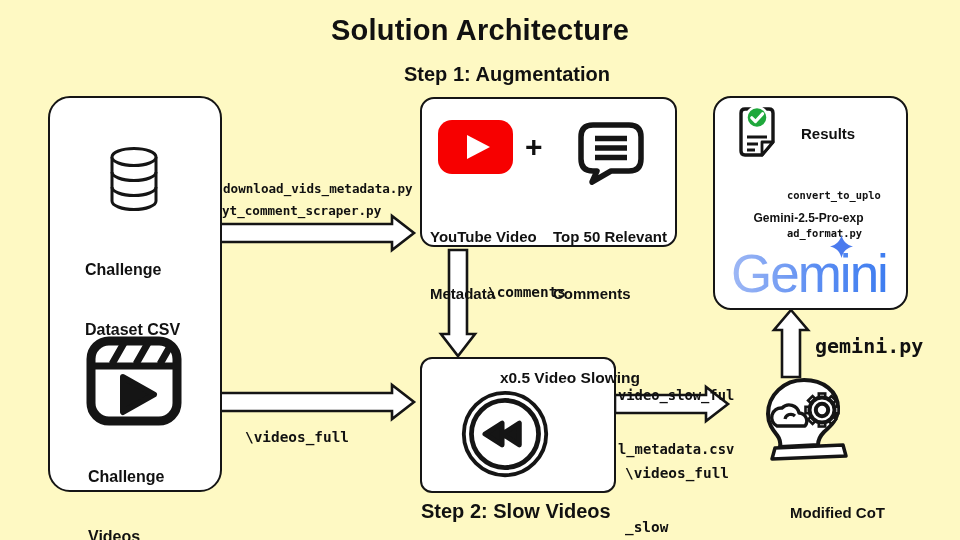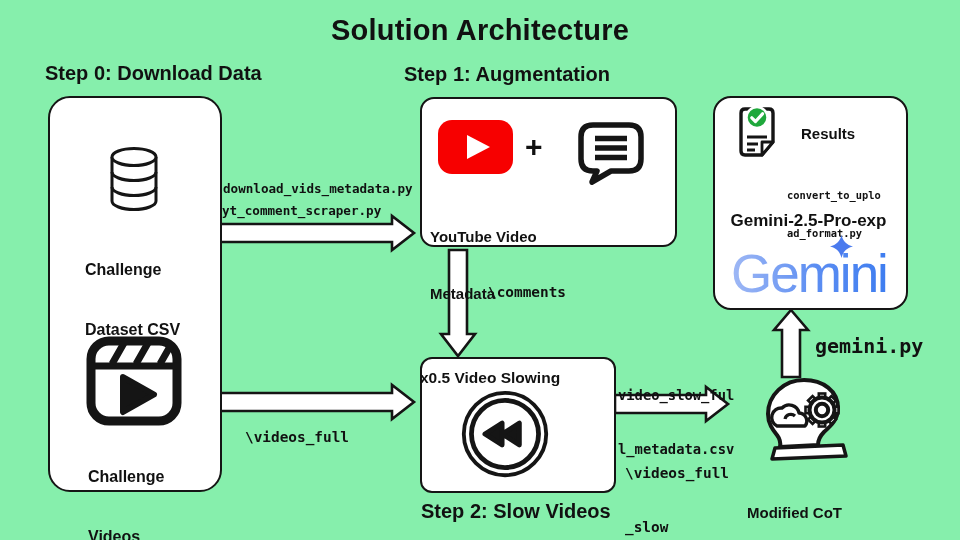--- a/index.html
+++ b/index.html
@@ -1,42 +1,41 @@
 <!DOCTYPE html>
 <html><head>
 <meta charset="utf-8">
 <style>
   html,body{margin:0;padding:0;background:#fff;}
-  .canvas{position:relative;width:960px;height:540px;background:#86efac;overflow:hidden;
+  .canvas{position:relative;width:960px;height:540px;background:#fef9c3;overflow:hidden;
           font-family:"Liberation Sans",sans-serif;color:#111;}
   .abs{position:absolute;}
   .title{width:960px;text-align:center;font-size:29px;font-weight:bold;letter-spacing:.2px;}
   .stephead{font-size:20px;font-weight:bold;white-space:nowrap;}
   .box{position:absolute;background:#fff;border:2.6px solid #151515;}
   .lbl{font-size:15px;font-weight:bold;line-height:19px;white-space:pre;}
   .lbl16{font-size:16px;font-weight:bold;line-height:20px;white-space:pre;}
   .mono{font-family:"DejaVu Sans Mono",monospace;font-weight:bold;white-space:pre;color:#111;}
   .m13{font-size:12.6px;}
   .m14{font-size:13.8px;line-height:18px;}
   .m145{font-size:14.4px;line-height:18px;}
   .m15{font-size:20px;}
   .m105{font-size:10.4px;line-height:12.5px;}
   svg{display:block;overflow:visible;}
   .arrowlayer{left:0;top:0;pointer-events:none;}
   .plus{font-size:30px;font-weight:bold;}
-  .ctr{text-align:left;}
+  .ctr{text-align:right;padding-left:28px;}
 </style>
 </head>
 <body>
 
 <div class="canvas">
 
   <div class="abs title" style="left:0;top:14px;">Solution Architecture</div>
 
-  <div class="abs stephead" style="left:45px;top:62px;">Step 0: Download Data</div>
   <div class="abs stephead" style="left:404px;top:63px;">Step 1: Augmentation</div>
   <div class="abs stephead" style="left:421px;top:500px;text-align:right;">Step 2: Slow Videos</div>
 
   <svg class="abs arrowlayer" width="960" height="540" viewBox="0 0 960 540">
     <g fill="#fff" stroke="#151515" stroke-width="2.6" stroke-linejoin="miter">
       <polygon points="219,224 392,224 392,216 414,233 392,250 392,242 219,242"></polygon>
       <polygon points="219,393 392,393 392,385 414,402 392,419 392,411 219,411"></polygon>
       <polygon points="449,250 467,250 467,334 475,334 458,356 441,334 449,334"></polygon>
       <polygon points="615,395 706,395 706,387 728,404 706,421 706,413 615,413"></polygon>
       <polygon points="791,310 808,330 800,330 800,377 782,377 782,330 774,330"></polygon>
@@ -86,20 +85,24 @@
 
   <svg class="abs" style="left:577px;top:121px;" width="68" height="62" viewBox="0 0 68 62">
     <path d="M16 4 H52 Q64 4 64 16 V38 Q64 50 52 50 H34 L15 61 L20 50 H16 Q4 50 4 38 V16 Q4 4 16 4 Z" fill="#fff" stroke="#151515" stroke-width="5.5" stroke-linejoin="round"></path>
     <path d="M18 17.5 H50 M18 27 H50 M18 36.5 H50" stroke="#151515" stroke-width="5.5" fill="none"></path>
   </svg>
 
   <div class="abs lbl" style="left:430px;top:189px;">
     <div>YouTube Video</div>
     <div>Metadata</div>
   </div>
+  <div class="abs lbl" style="left:553px;top:189px;">
+    <div>Top 50 Relevant</div>
+    <div>Comments</div>
+  </div>
 
   <div class="abs mono m145" style="left:488px;top:283px;">\comments</div>
 
   <div class="box" style="left:420px;top:357px;width:192px;height:132px;border-radius:12px;"></div>
   <div class="abs ctr" style="left:420px;top:369px;width:192px;font-size:15.5px;font-weight:bold;">x0.5 Video Slowing</div>
 
   <svg class="abs" style="left:459px;top:388px;" width="92" height="92" viewBox="0 0 96 96">
     <circle cx="48" cy="48" r="43" fill="#fff" stroke="#151515" stroke-width="4"></circle>
     <circle cx="48" cy="48" r="35" fill="#fff" stroke="#151515" stroke-width="5"></circle>
     <path d="M27 48 L45 36.5 V59.5 Z M45 48 L63 36.5 V59.5 Z" fill="#151515" stroke="#151515" stroke-width="5" stroke-linejoin="round"></path>
@@ -148,21 +151,21 @@
     <circle cx="20" cy="13.5" r="10.5" fill="#1FA83C" stroke="#fff" stroke-width="2.4"></circle>
     <path d="M14.8 13.8 L18.5 17.5 L25.5 9.8" fill="none" stroke="#fff" stroke-width="3.2" stroke-linecap="round" stroke-linejoin="round"></path>
   </svg>
   <div class="abs lbl" style="left:801px;top:124px;">Results</div>
 
   <div class="abs mono m105" style="left:787px;top:164px;">
     <div>convert_to_uplo</div>
     <div>ad_format.py</div>
   </div>
 
-  <div class="abs" style="left:713px;top:211px;width:191px;text-align:center;font-size:17px;font-weight:bold;">Gemini-2.5-Pro-exp</div>
+  <div class="abs" style="left:713px;top:211px;width:191px;text-align:center;font-size:12px;font-weight:bold;">Gemini-2.5-Pro-exp</div>
 
   <svg class="abs" style="left:731px;top:240px;" width="165" height="60" viewBox="0 0 165 60">
     <defs>
       <linearGradient id="gg" x1="0" y1="0" x2="1" y2="0">
         <stop offset="0" stop-color="#9FB8F5"></stop>
         <stop offset="0.55" stop-color="#5B8DF2"></stop>
         <stop offset="1" stop-color="#3E7DF0"></stop>
       </linearGradient>
     </defs>
     <text x="0" y="52" font-family="Liberation Sans, sans-serif" font-size="53" letter-spacing="-2" fill="url(#gg)">Gemini</text>

